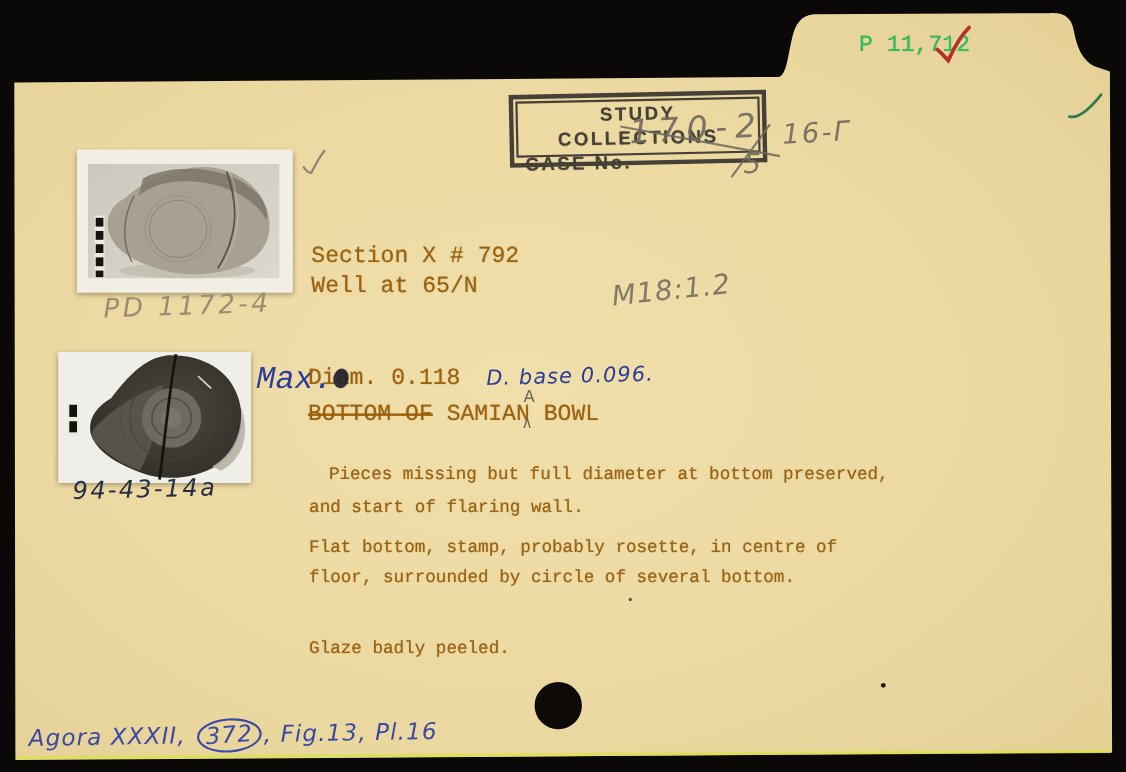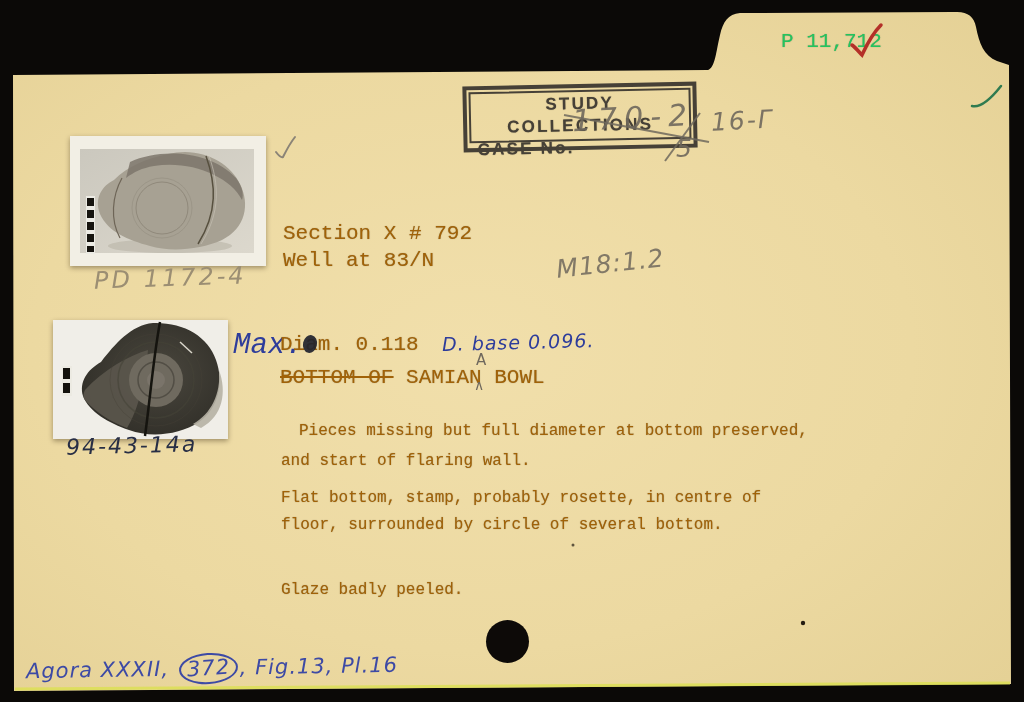--- a/index.html
+++ b/index.html
@@ -157,21 +157,21 @@
       <path d="M 107,2 C 100,40 97,80 92,116" stroke="#15140f" stroke-width="2.5" fill="none"></path>
       <path d="M 127,22 L 139,33" stroke="#d9d6cb" stroke-width="1.5"></path>
       <rect x="9" y="46" width="10" height="30" fill="#eceae2"></rect>
       <rect x="10" y="48" width="7" height="11" fill="#14120d"></rect>
       <rect x="10" y="63" width="7" height="10" fill="#14120d"></rect>
     </svg>
   </div>
   <div class="abs hw navy cap2">94-43-14a</div>
 
   <div class="abs typed typed-lg l-section">Section X # 792</div>
-  <div class="abs typed typed-lg l-well">Well at 83/N</div>
+  <div class="abs typed typed-lg l-well">Well at 65/N</div>
 
   <div class="abs hw blue max-label">Max.</div>
   <div class="abs typed typed-lg l-diam">Diam. 0.118</div>
   <div class="abs hw blue base-diam">D. base 0.096.</div>
 
   <div class="abs typed typed-lg l-title"><span class="struck">BOTTOM OF</span><span> SAMIAN BOWL</span></div>
   <div class="abs pencil insert-a" style="font-family:'DejaVu Sans',sans-serif;">A</div>
   <div class="abs pencil caret" style="font-family:'DejaVu Sans',sans-serif;">∧</div>
 
   <div class="abs typed typed-sm l-d1a">Pieces missing but full diameter at bottom preserved,</div>

